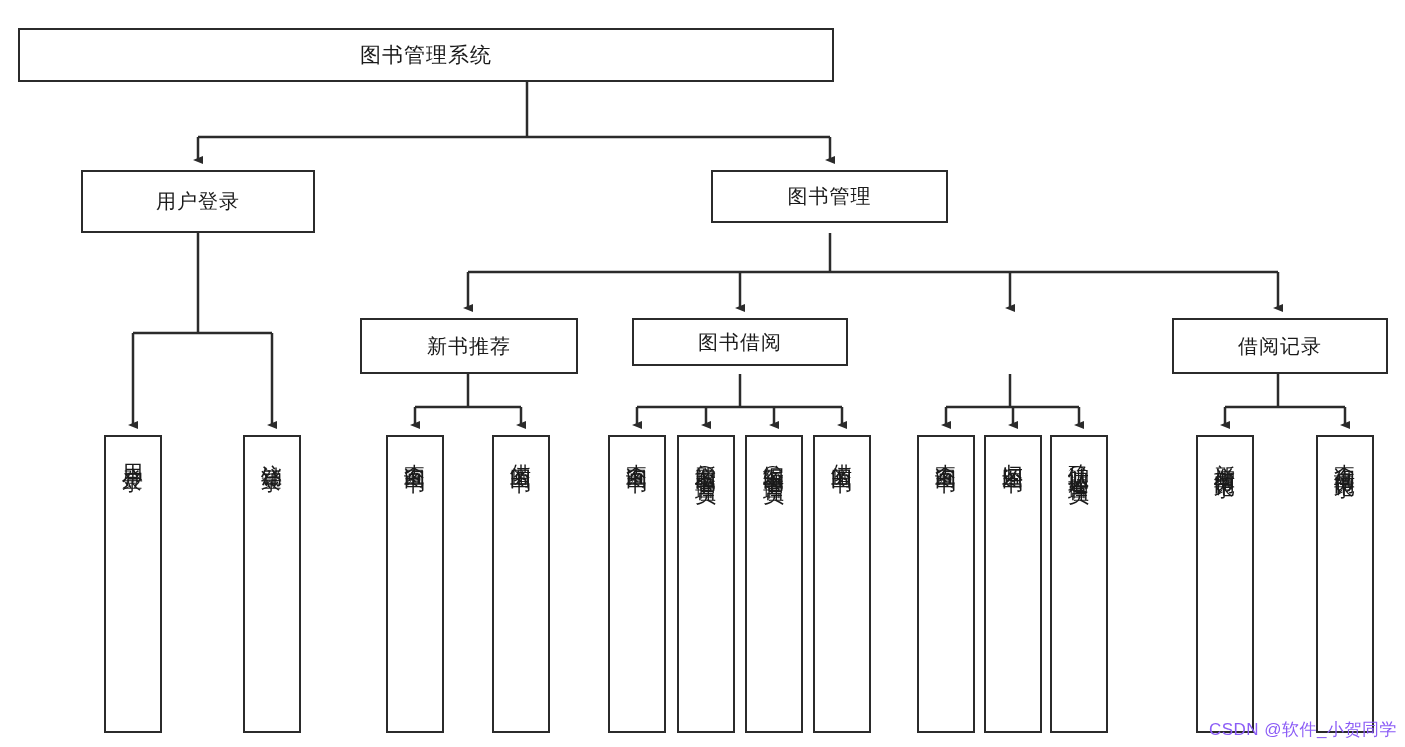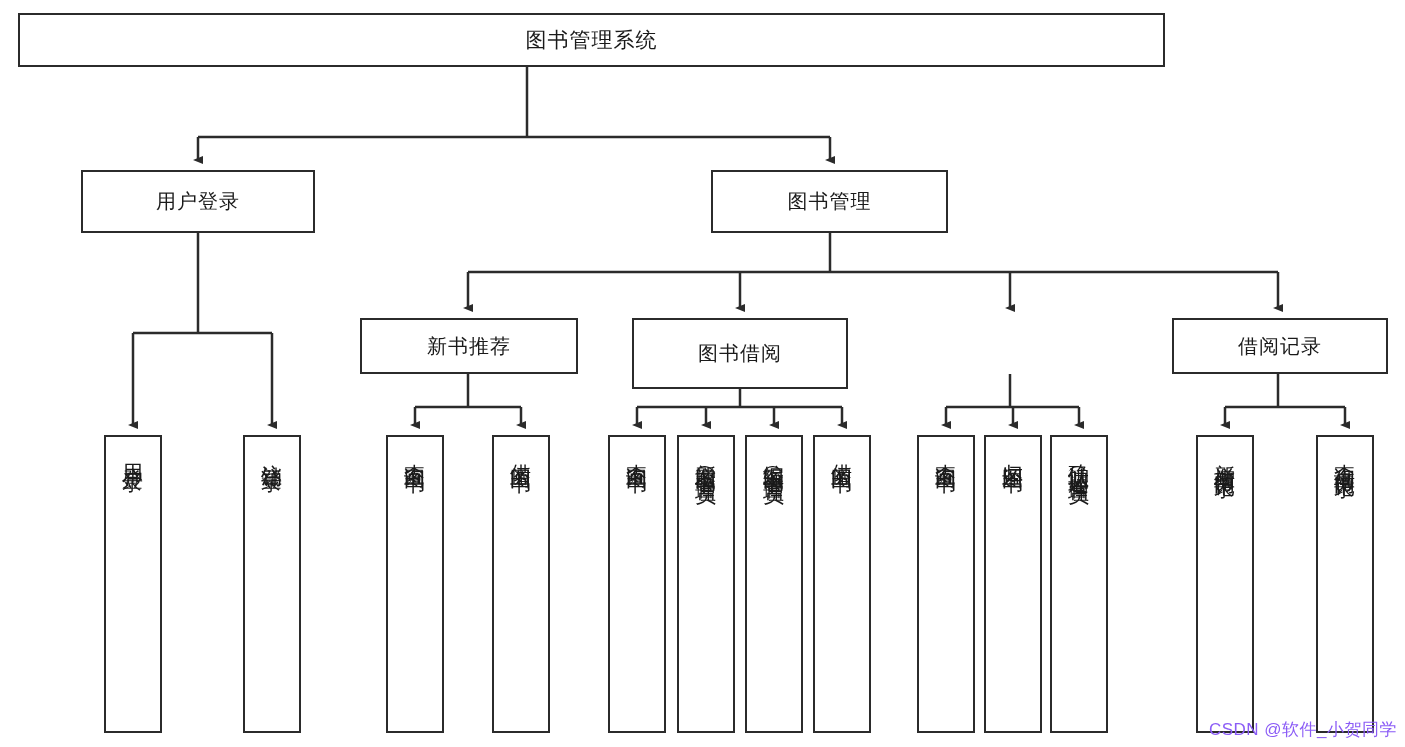--- a/index.html
+++ b/index.html
@@ -120,35 +120,35 @@
       <path d="M1013,407 L1013,425" marker-end="url(#arrow)"></path>
       <path d="M1079,407 L1079,425" marker-end="url(#arrow)"></path>
 
       <path d="M1278,374 L1278,407"></path>
       <path d="M1225,407 L1345,407"></path>
       <path d="M1225,407 L1225,425" marker-end="url(#arrow)"></path>
       <path d="M1345,407 L1345,425" marker-end="url(#arrow)"></path>
     </g>
   </svg>
 
-  <div class="node level-root" style="left:18px; top:13px; width:1147px; height:54px;">
+  <div class="node level-root" style="left:18px; top:28px; width:816px; height:54px;">
     <span class="htext">图书管理系统</span>
   </div>
 
   <div class="node level-1" style="left:81px; top:170px; width:234px; height:63px;">
     <span class="htext">用户登录</span>
   </div>
-  <div class="node level-1" style="left:711px; top:170px; width:237px; height:63px;">
+  <div class="node level-1" style="left:711px; top:170px; width:237px; height:53px;">
     <span class="htext">图书管理</span>
   </div>
 
   <div class="node level-2" style="left:360px; top:318px; width:218px; height:56px;">
     <span class="htext">新书推荐</span>
   </div>
-  <div class="node level-2" style="left:632px; top:318px; width:216px; height:71px;">
+  <div class="node level-2" style="left:632px; top:318px; width:216px; height:48px;">
     <span class="htext">图书借阅</span>
   </div>
   <div class="node level-2" style="left:1172px; top:318px; width:216px; height:56px;">
     <span class="htext">借阅记录</span>
   </div>
 
   <div class="node leaf" style="left:104px; top:435px; width:58px; height:298px;">
     <span class="vtext">用户登录</span>
   </div>
   <div class="node leaf" style="left:243px; top:435px; width:58px; height:298px;">

